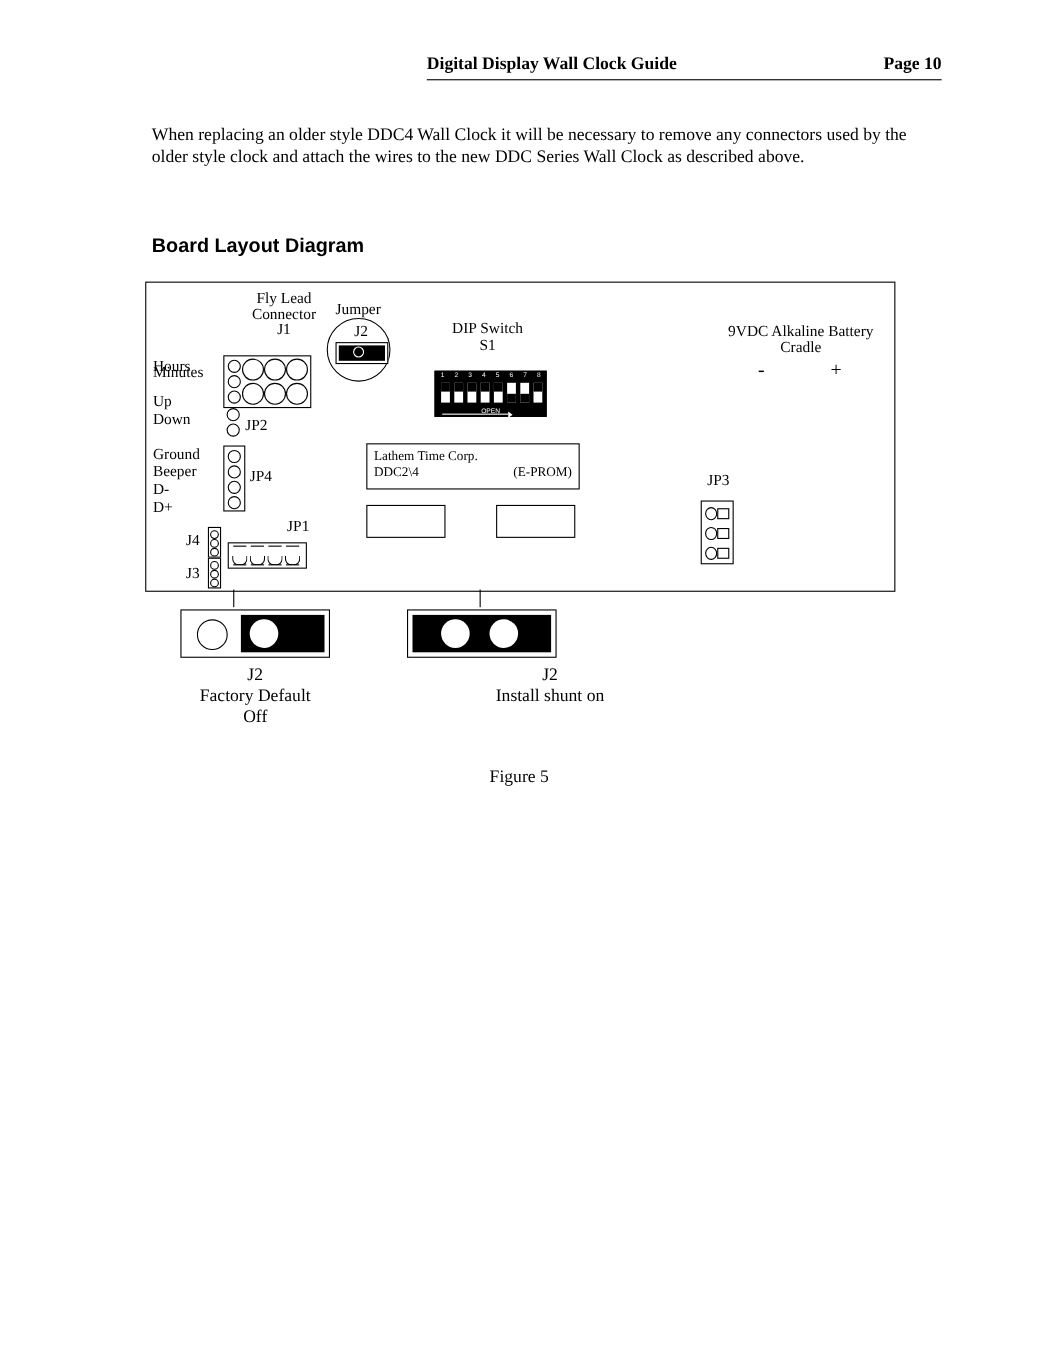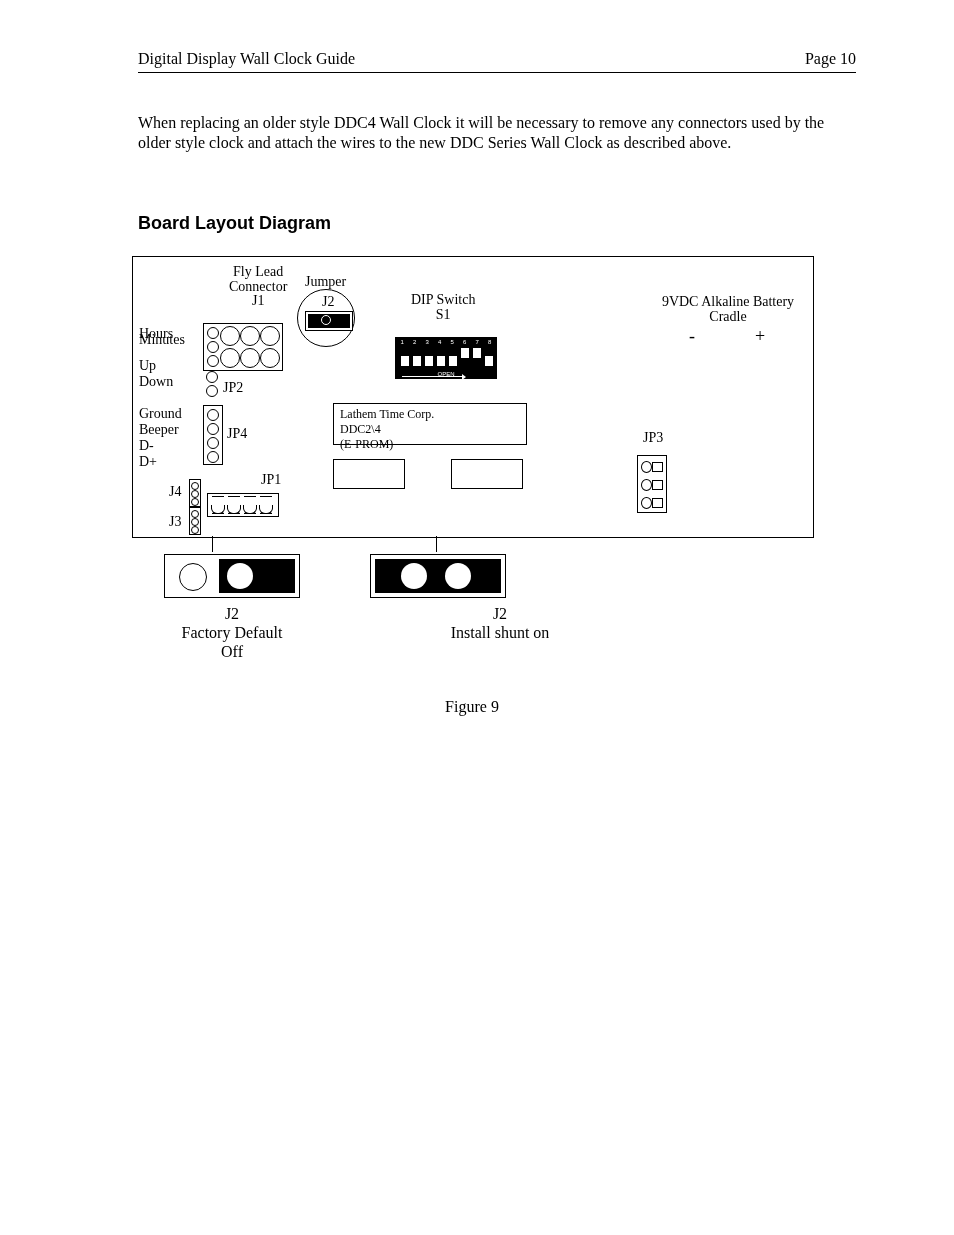--- a/index.html
+++ b/index.html
@@ -15,20 +15,22 @@
   .page {
     padding: 50px 98px 0 138px;
   }
   .header-line {
     display: flex;
     justify-content: space-between;
     font-size: 16px;
     padding: 0 0 4px 0;
     border-bottom: 1px solid #000;
     margin-bottom: 40px;
+    margin-left: 250px;
+    font-weight: bold;
   }
   .section-heading {
     font-family: Arial, Helvetica, sans-serif;
     font-weight: bold;
     font-size: 18px;
     margin: 0 0 6px 0;
   }
   .body-text {
     font-size: 16px;
     line-height: 1.25;
@@ -408,21 +410,21 @@
       <div class="d" style="left:20px;"></div>
       <div class="d" style="left:36px;"></div>
       <div class="d" style="left:52px;"></div>
     </div>
 
     <div class="eprom" style="left:200px; top:146px; width:180px; height:34px;">
       <div style="display:flex; justify-content:space-between;">
         <span>Lathem Time Corp.</span>
         <span></span>
       </div>
-      <div style="display:flex; justify-content:space-between;flex-direction:column;">
+      <div style="display:flex; justify-content:space-between;">
         <span>DDC2\4</span>
         <span>(E-PROM)</span>
       </div>
     </div>
     <div class="smallrect" style="left:200px; top:202px; width:70px; height:28px;"></div>
     <div class="smallrect" style="left:318px; top:202px; width:70px; height:28px;"></div>
 
     <div class="lbl" style="left:510px; top:174px;">JP3</div>
     <div class="jp3box" style="left:504px; top:198px;">
       <div class="row" style="top:4px;">
@@ -463,15 +465,15 @@
           <div class="inner"></div>
           <div class="c1"></div>
           <div class="c2"></div>
         </div>
         <div>J2</div>
         <div>Install shunt on</div>
       </div>
     </div>
   </div>
 
-  <div class="fig-caption" style="width:680px; margin-left:-6px; margin-top:36px;">Figure 9</div>
+  <div class="fig-caption" style="width:680px; margin-left:-6px; margin-top:36px;">Figure 5</div>
 
 </div>
 
 </body></html>

